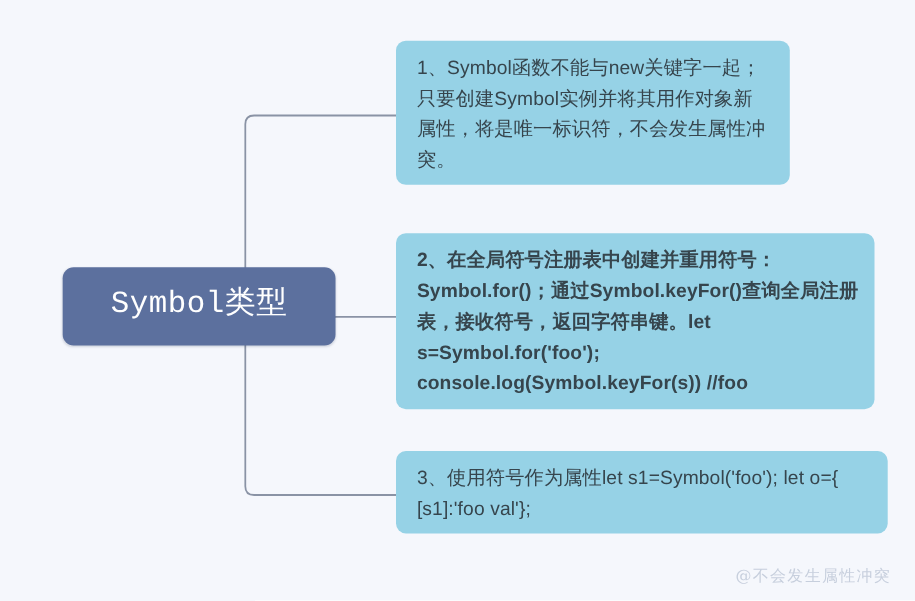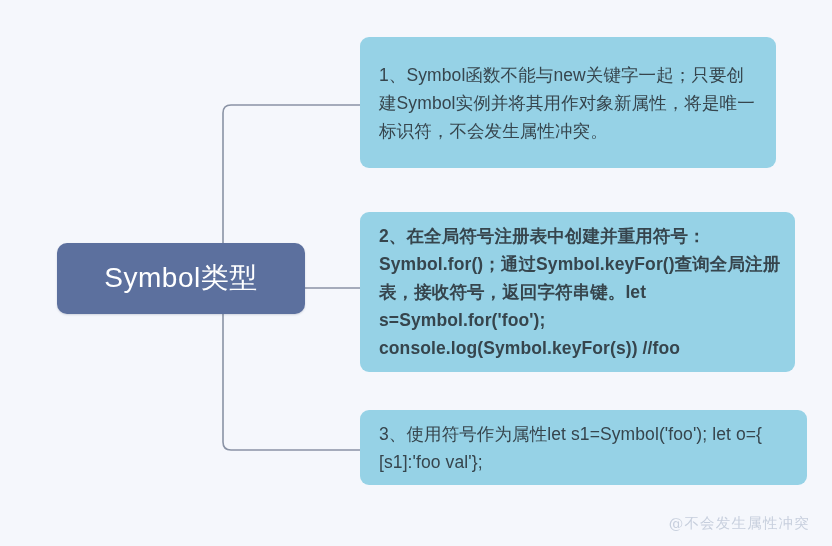--- a/index.html
+++ b/index.html
@@ -42,20 +42,21 @@
     box-shadow: 0 1px 2px rgba(40, 55, 90, 0.18);
   }
 
   .root-label {
     color: #ffffff;
     font-size: 28px;
     font-weight: 400;
     letter-spacing: 0.5px;
     line-height: 1.1;
     white-space: nowrap;
+    font-family: Liberation Mono, monospace;
   }
 
   
   .child-node {
     position: absolute;
     background: #96d2e6;
     border-radius: 9px;
     box-sizing: border-box;
     display: flex;
     align-items: center;
@@ -66,21 +67,21 @@
     font-size: 17.5px;
     line-height: 28px;
     letter-spacing: 0.1px;
     word-break: break-word;
     width: 100%;
   }
 
   #node-1 {
     left: 360px;
     top: 37px;
-    width: 416px;
+    width: 358px;
     height: 131px;
     padding: 10px 18px 10px 19px;
   }
 
   #node-2 {
     left: 360px;
     top: 212px;
     width: 435px;
     height: 160px;
     padding: 10px 14px 10px 19px;

